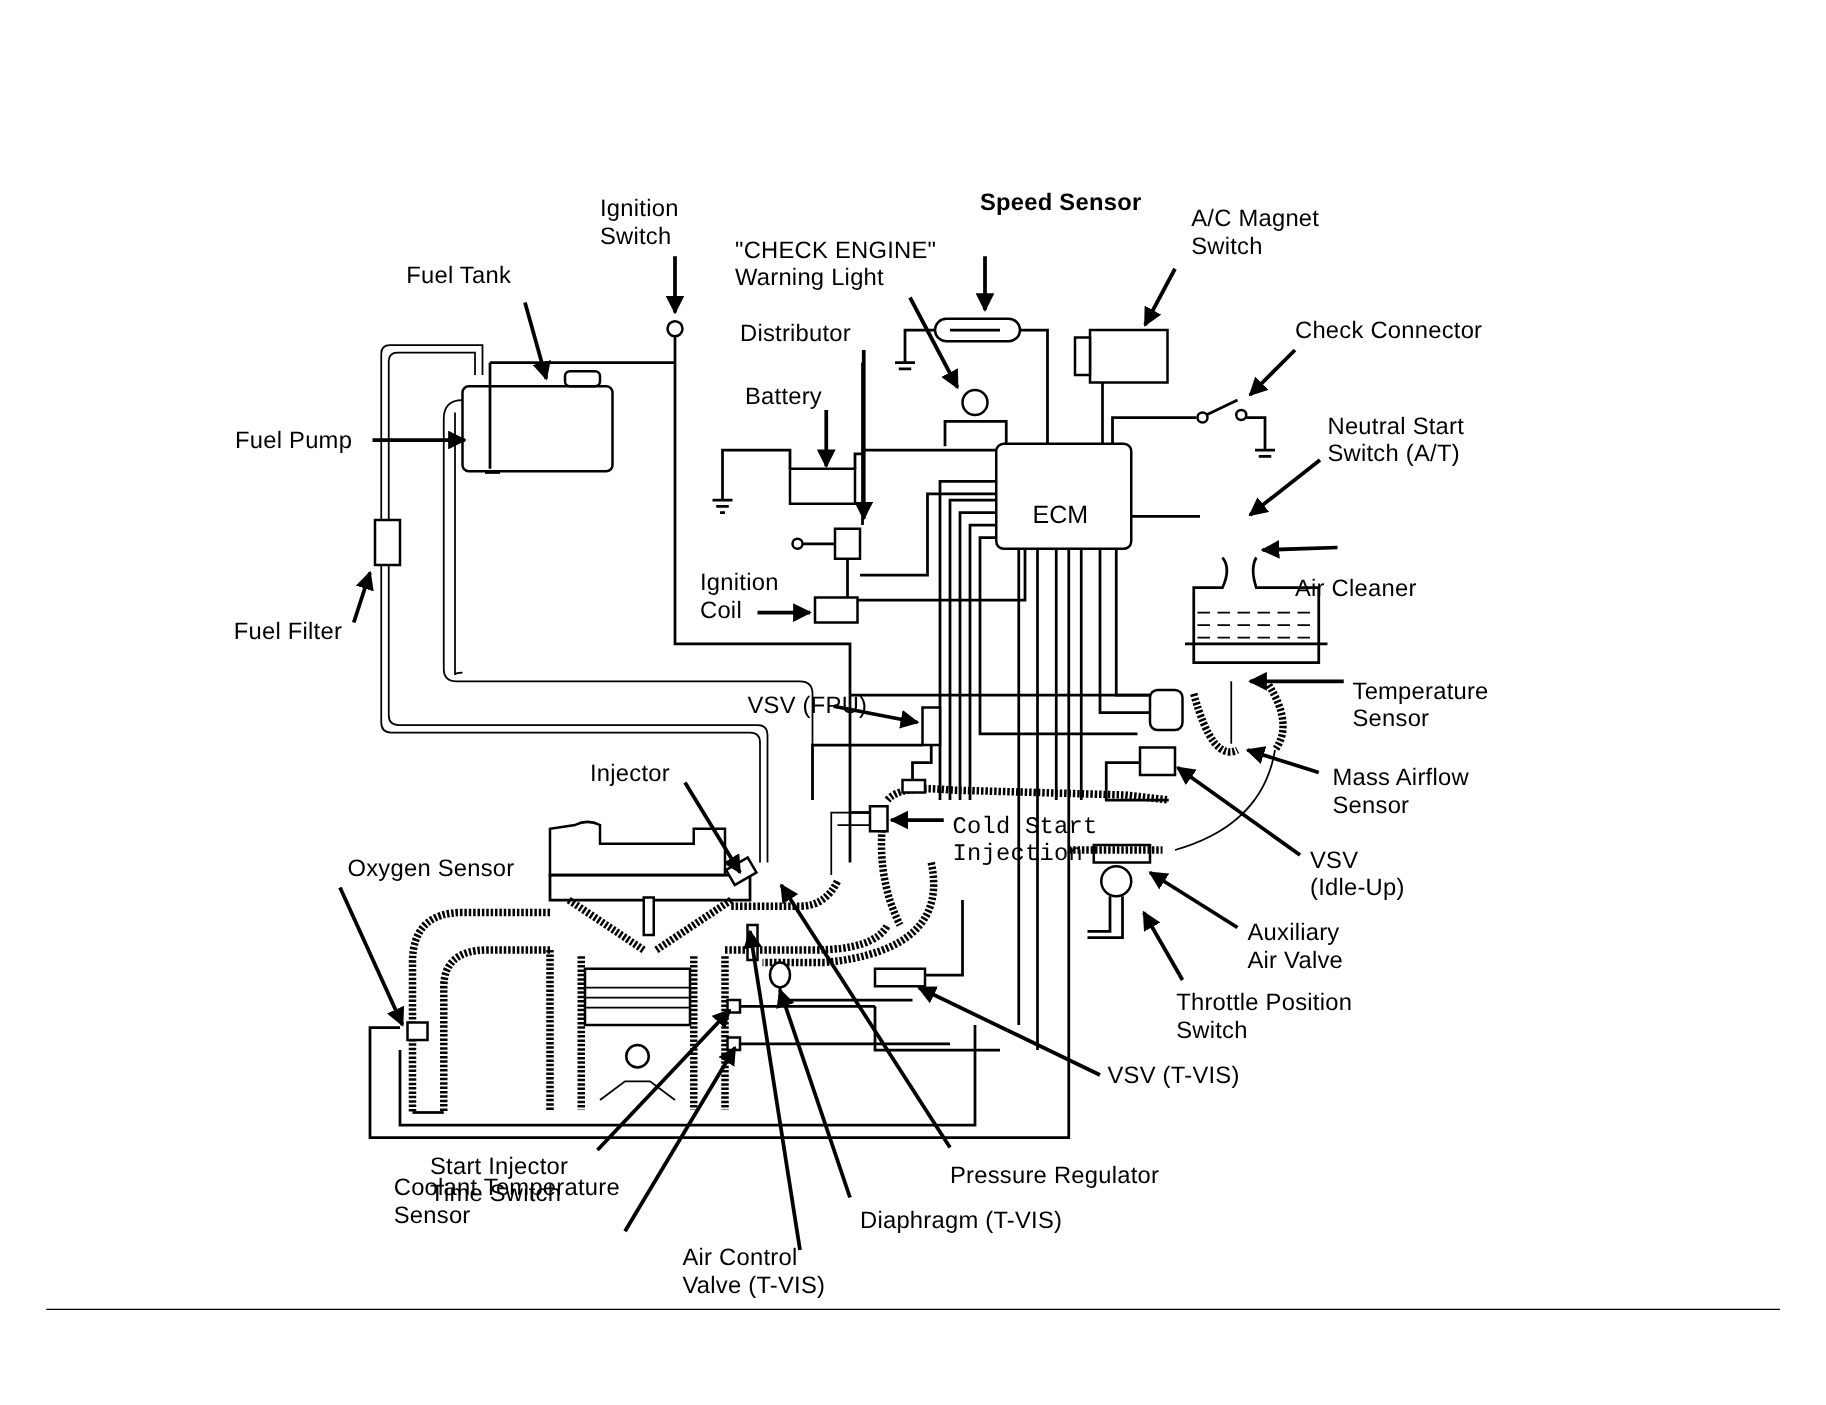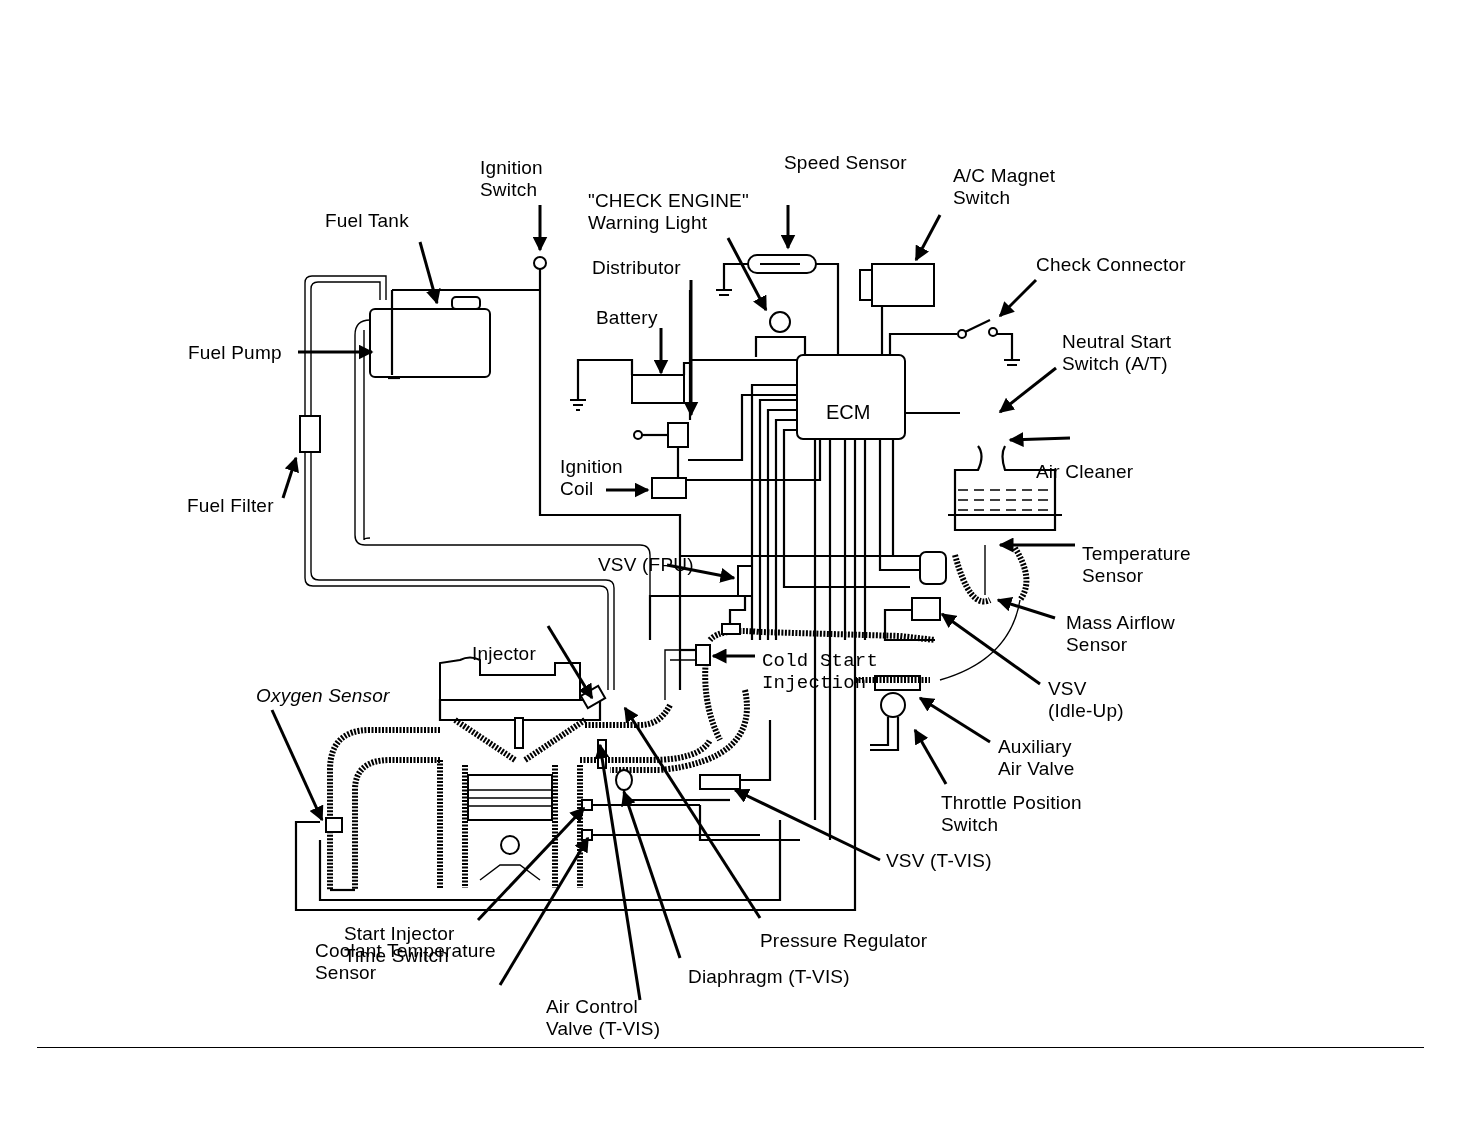--- a/index.html
+++ b/index.html
@@ -232,42 +232,42 @@
   </g>
 </svg>
 
 <div class="ecm-text" style="left:826px; top:385px;margin-top:16px;">ECM</div>
 
 <div class="lbl" style="left:480px; top:157px;">Ignition
 Switch</div>
 <div class="lbl" style="left:325px; top:210px;">Fuel Tank</div>
 <div class="lbl" style="left:588px; top:190px;">"CHECK ENGINE"
 Warning Light</div>
-<div class="lbl" style="left:784px; top:152px;">Speed Sensor</div>
+<div class="lbl" style="left:784px; top:152px;font-weight:bold;">Speed Sensor</div>
 <div class="lbl" style="left:953px; top:165px;">A/C Magnet
 Switch</div>
 <div class="lbl" style="left:1036px; top:254px;">Check Connector</div>
 <div class="lbl" style="left:592px; top:257px;">Distributor</div>
 <div class="lbl" style="left:596px; top:307px;">Battery</div>
 <div class="lbl" style="left:1062px; top:331px;">Neutral Start
 Switch (A/T)</div>
 <div class="lbl" style="left:188px; top:342px;">Fuel Pump</div>
 <div class="lbl" style="left:1036px; top:428px;margin-top:33px;">Air Cleaner</div>
 <div class="lbl" style="left:560px; top:456px;">Ignition
 Coil</div>
 <div class="lbl" style="left:187px; top:495px;">Fuel Filter</div>
 <div class="lbl" style="left:1082px; top:543px;">Temperature
 Sensor</div>
 <div class="lbl" style="left:562px; top:554px;margin-left:36px;">VSV (FPU)</div>
 <div class="lbl" style="left:1066px; top:612px;">Mass Airflow
 Sensor</div>
-<div class="lbl" style="left:472px; top:609px;margin-top:34px;">Injector</div>
+<div class="lbl" style="left:472px; top:609px;">Injector</div>
 <div class="lbl" style="left:762px; top:650px;font-family:Liberation Mono, monospace;">Cold Start
 Injection</div>
-<div class="lbl" style="left:256px; top:685px;font-style:italic;">Oxygen Sensor</div>
+<div class="lbl" style="left:278px; top:685px;">Oxygen Sensor</div>
 <div class="lbl" style="left:1048px; top:678px;">VSV
 (Idle-Up)</div>
 <div class="lbl" style="left:998px; top:736px;">Auxiliary
 Air Valve</div>
 <div class="lbl" style="left:941px; top:752px;margin-top:40px;">Throttle Position
 Switch</div>
 <div class="lbl" style="left:886px; top:850px;">VSV (T-VIS)</div>
 <div class="lbl" style="left:344px; top:923px;">Start Injector
 Time Switch</div>
 <div class="lbl" style="left:760px; top:930px;">Pressure Regulator</div>

